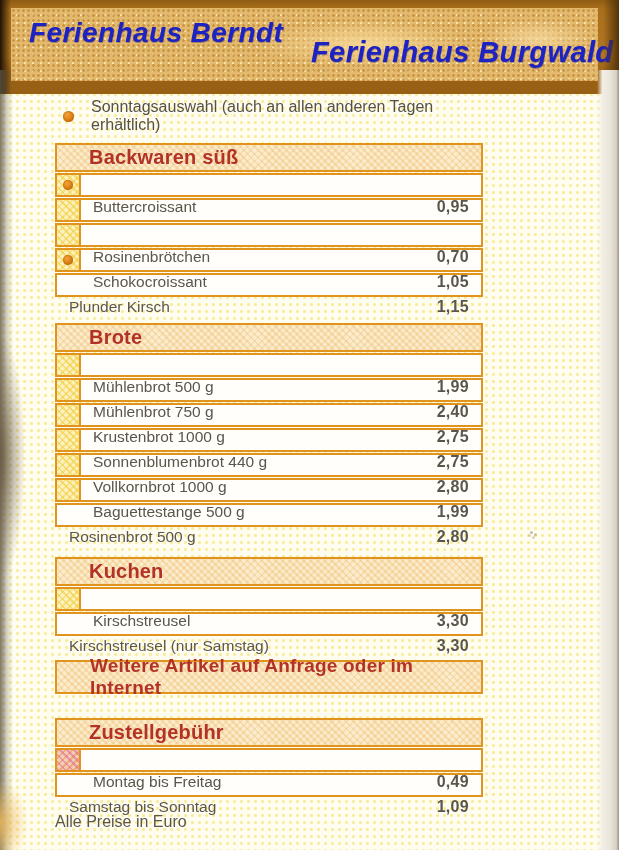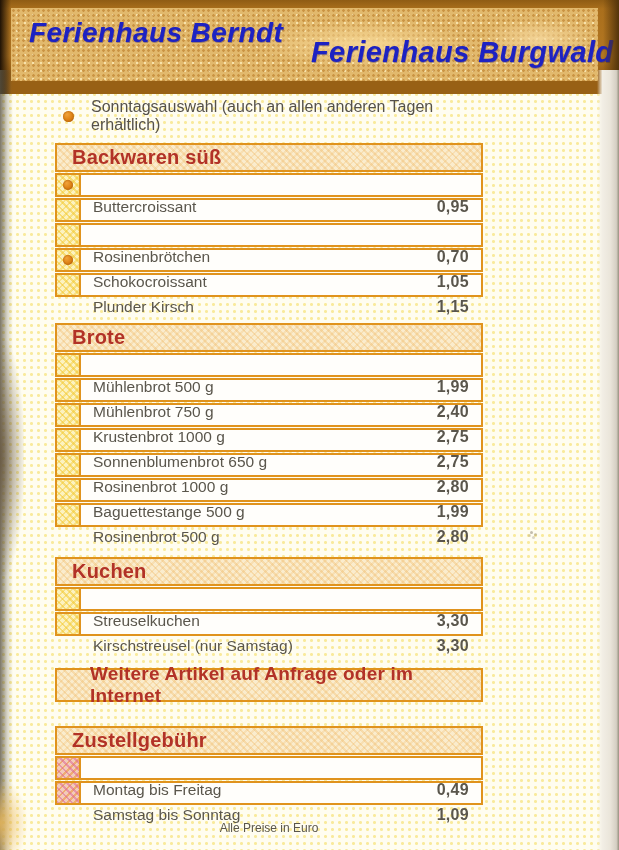--- a/index.html
+++ b/index.html
@@ -52,52 +52,52 @@
   .dot{width:11px;height:11px;border-radius:50%;flex:0 0 auto;
     background:radial-gradient(circle at 35% 30%,#f2a43c,#dd8114 55%,#b96309);
     box-shadow:inset 0 0 2px #a55607;}
 
   .section{margin-top:16px;}
   .section.brote{margin-top:26px;}
   .section.kuchen{margin-top:30px;}
   .section.delivery{margin-top:24px;}
 
   .band{height:29px;box-sizing:border-box;border:2px solid #e0931d;margin-bottom:1px;
-    display:flex;align-items:center;padding-left:15px;
+    display:flex;align-items:center;padding-left:32px;
     background-color:#faeccd;
     background-image:repeating-linear-gradient(45deg,rgba(238,178,88,.30) 0 2px,rgba(0,0,0,0) 2px 5px),
                      repeating-linear-gradient(135deg,rgba(238,178,88,.22) 0 2px,rgba(0,0,0,0) 2px 5px);}
   .band-title{font-size:20px;font-weight:bold;color:#b23227;letter-spacing:.2px;}
 
   .row{display:flex;height:24px;box-sizing:border-box;border:2px solid #e0931d;
     margin-bottom:1px;background:#fffefb;}
-  .row:last-child{margin-bottom:0;}
+  .row:last-child{margin-bottom:0;flex-direction:column;}
   .row-left{width:24px;box-sizing:border-box;border-right:2px solid #e0931d;flex:0 0 auto;
     display:flex;align-items:center;justify-content:center;
     background-color:#fcf2c0;
     background-image:repeating-linear-gradient(45deg,rgba(242,198,40,.5) 0 2px,rgba(0,0,0,0) 2px 5px),
                      repeating-linear-gradient(135deg,rgba(242,198,40,.4) 0 2px,rgba(0,0,0,0) 2px 5px);}
   .row .dot{width:10px;height:10px;}
   .row-main{flex:1;display:flex;align-items:flex-start;justify-content:space-between;
     padding:0 12px;color:#5a564c;font-size:15.5px;margin-top:23px;}
   .price{font-size:16px;letter-spacing:.3px;font-weight:bold;}
 
   .delivery .row-left{
     background-color:#f3cbb9;
     background-image:repeating-linear-gradient(45deg,rgba(219,96,152,.5) 0 2px,rgba(0,0,0,0) 2px 5px),
                      repeating-linear-gradient(135deg,rgba(236,145,55,.55) 0 2px,rgba(0,0,0,0) 2px 5px);}
 
-  .notice{margin-top:32px;height:34px;box-sizing:border-box;border:2px solid #e0931d;
+  .notice{margin-top:24px;height:34px;box-sizing:border-box;border:2px solid #e0931d;
     display:flex;align-items:center;padding-left:33px;
     background-color:#faeccd;
     background-image:repeating-linear-gradient(45deg,rgba(238,178,88,.30) 0 2px,rgba(0,0,0,0) 2px 5px),
                      repeating-linear-gradient(135deg,rgba(238,178,88,.22) 0 2px,rgba(0,0,0,0) 2px 5px);
     font-size:19px;font-weight:bold;color:#b23227;letter-spacing:.2px;}
 
-  .footer{margin-top:16px;text-align:center;color:#5a564c;font-size:12px;}
+  .footer{margin-top:16px;text-align:left;color:#5a564c;font-size:16px;}
 </style>
 </head>
 <body>
 
 <div class="page">
 
   <div class="banner">
     <div class="banner-inner">
       <div class="banner-highlight"></div>
       <div class="banner-highlight2"></div>
@@ -181,28 +181,28 @@
       <div class="row">
         <div class="row-left"></div>
         <div class="row-main">
           <span>Krustenbrot 1000 g</span>
           <span class="price">2,75</span>
         </div>
       </div>
       <div class="row">
         <div class="row-left"></div>
         <div class="row-main">
-          <span>Sonnenblumenbrot 650 g</span>
+          <span>Sonnenblumenbrot 440 g</span>
           <span class="price">2,75</span>
         </div>
       </div>
       <div class="row">
         <div class="row-left"></div>
         <div class="row-main">
-          <span>Rosinenbrot 1000 g</span>
+          <span>Vollkornbrot 1000 g</span>
           <span class="price">2,80</span>
         </div>
       </div>
       <div class="row">
         <div class="row-left"></div>
         <div class="row-main">
           <span>Baguettestange 500 g</span>
           <span class="price">1,99</span>
         </div>
       </div>
@@ -215,21 +215,21 @@
       </div>
     </div>
 
     <div class="section kuchen">
       <div class="band">
         <span class="band-title">Kuchen</span>
       </div>
       <div class="row">
         <div class="row-left"></div>
         <div class="row-main">
-          <span>Streuselkuchen</span>
+          <span>Kirschstreusel</span>
           <span class="price">3,30</span>
         </div>
       </div>
       <div class="row">
         <div class="row-left"></div>
         <div class="row-main">
           <span>Kirschstreusel (nur Samstag)</span>
           <span class="price">3,30</span>
         </div>
       </div>

